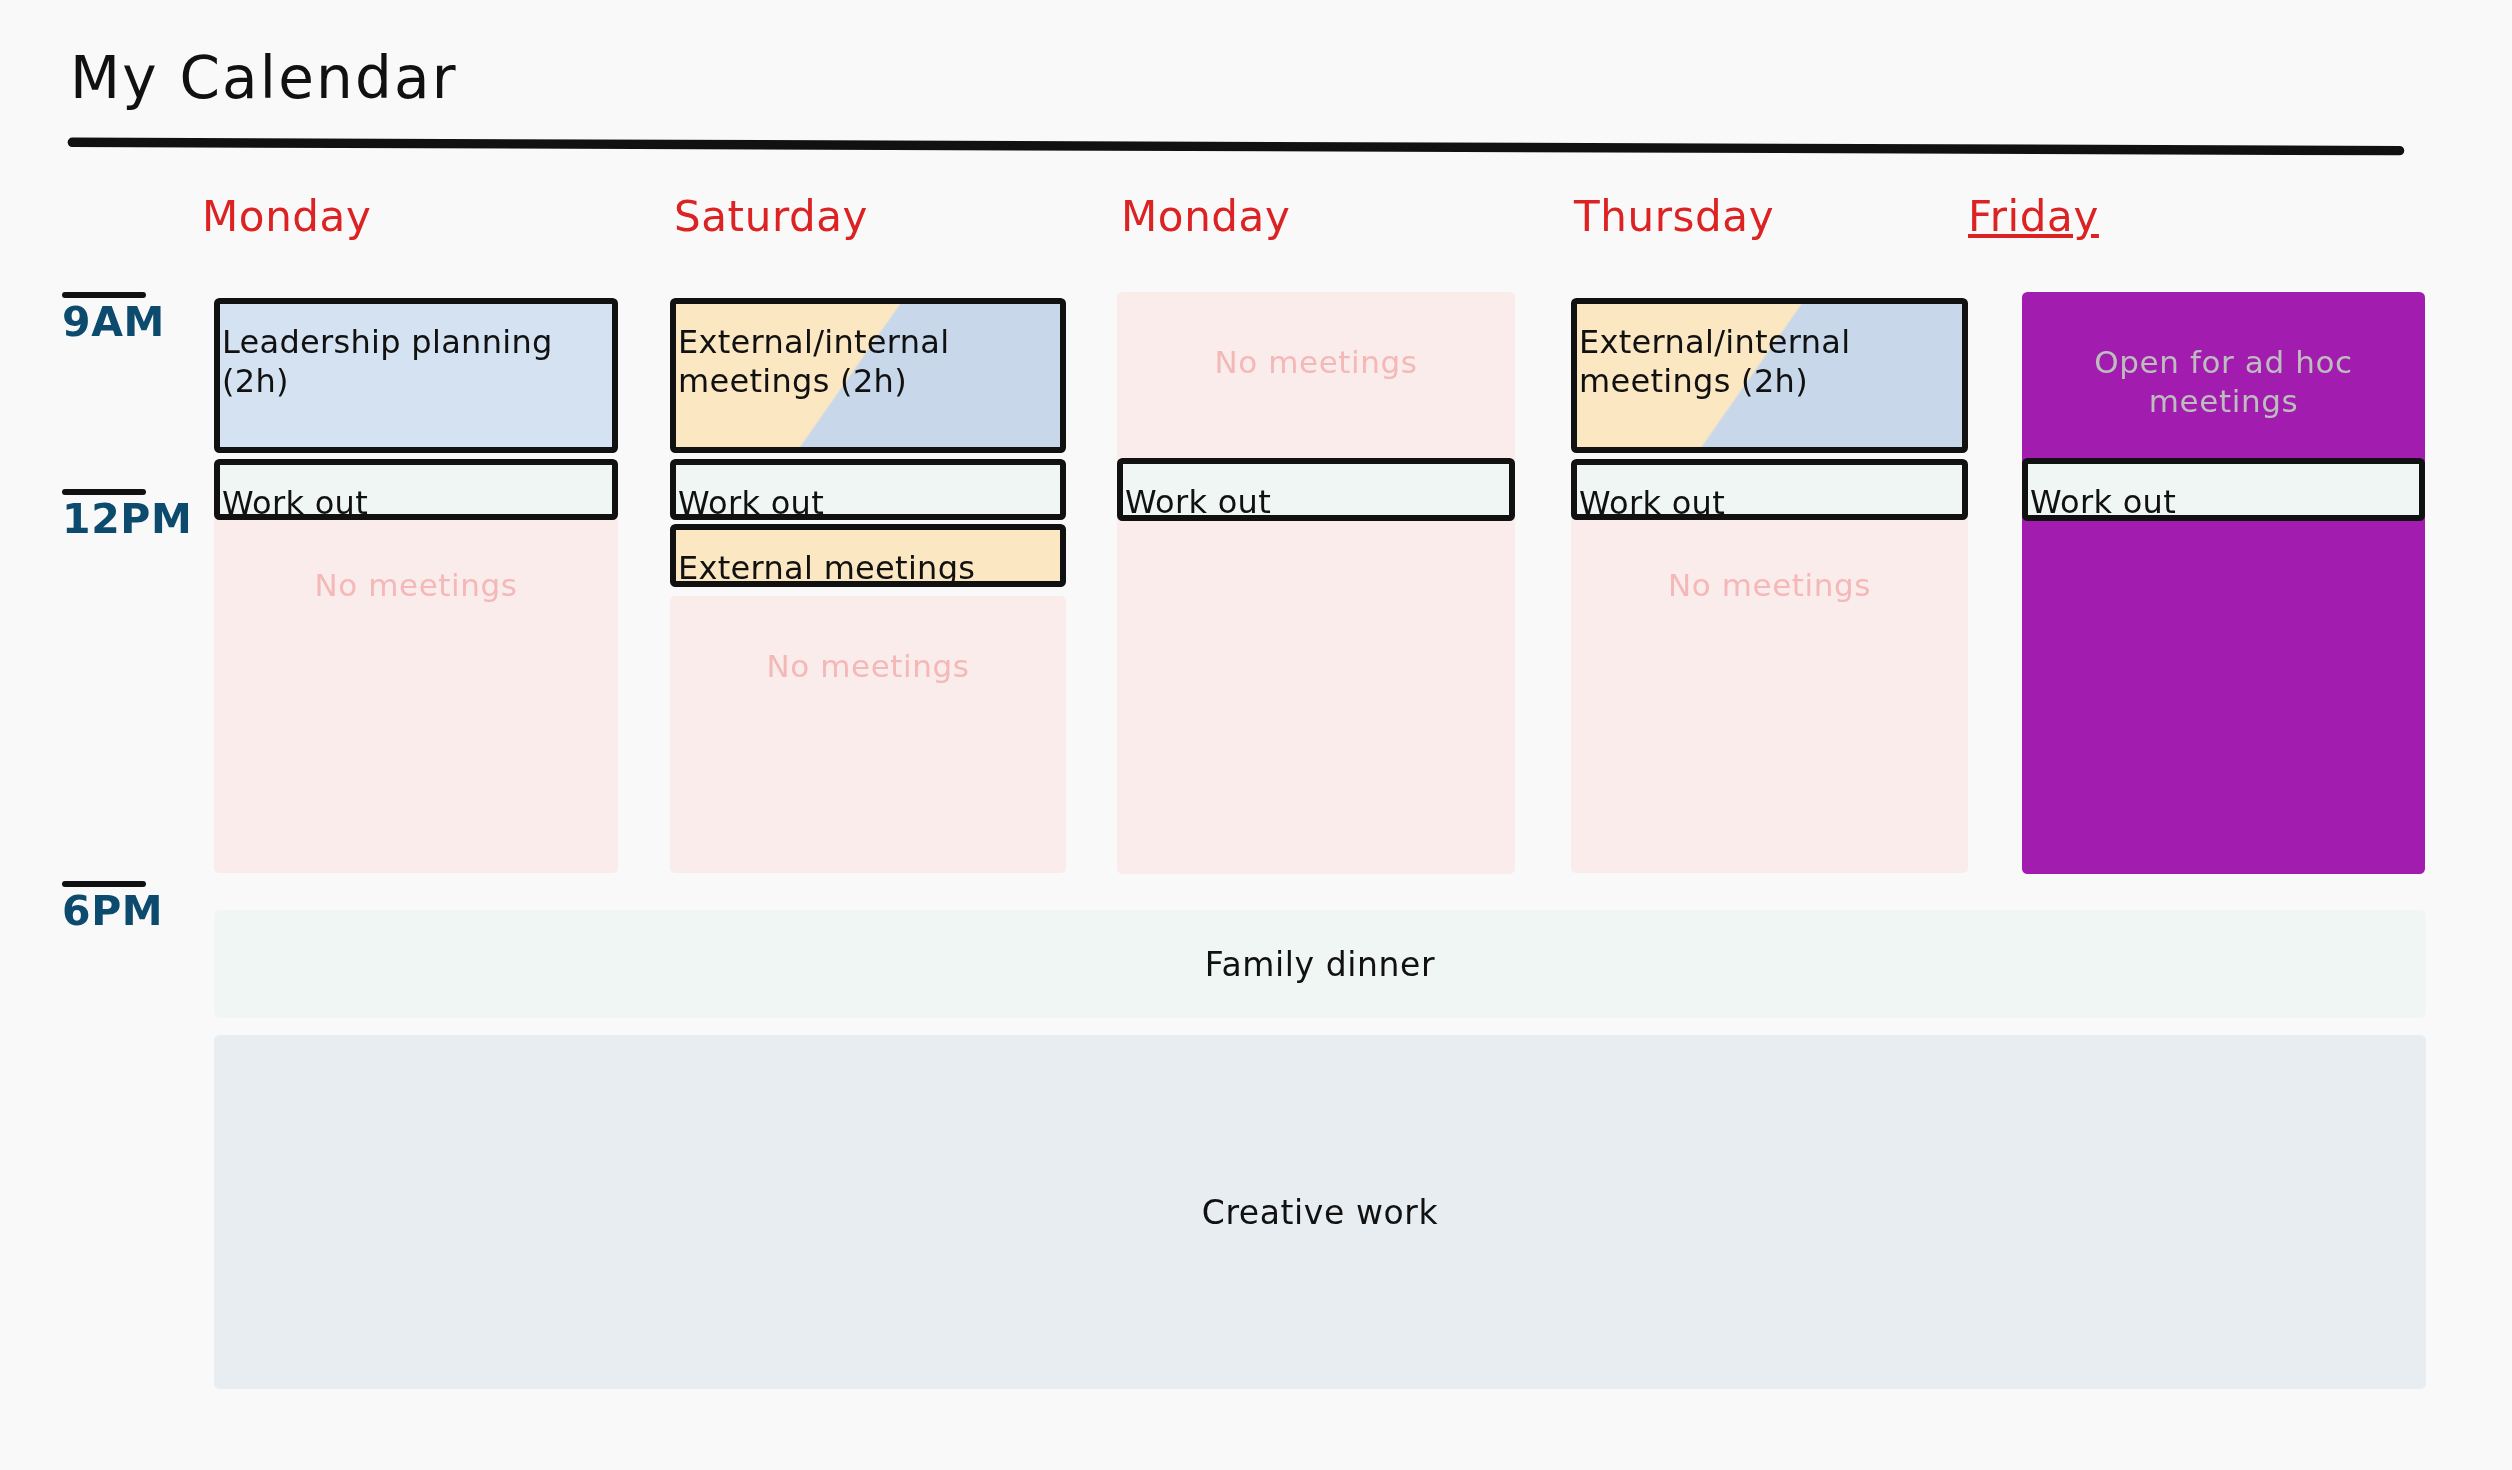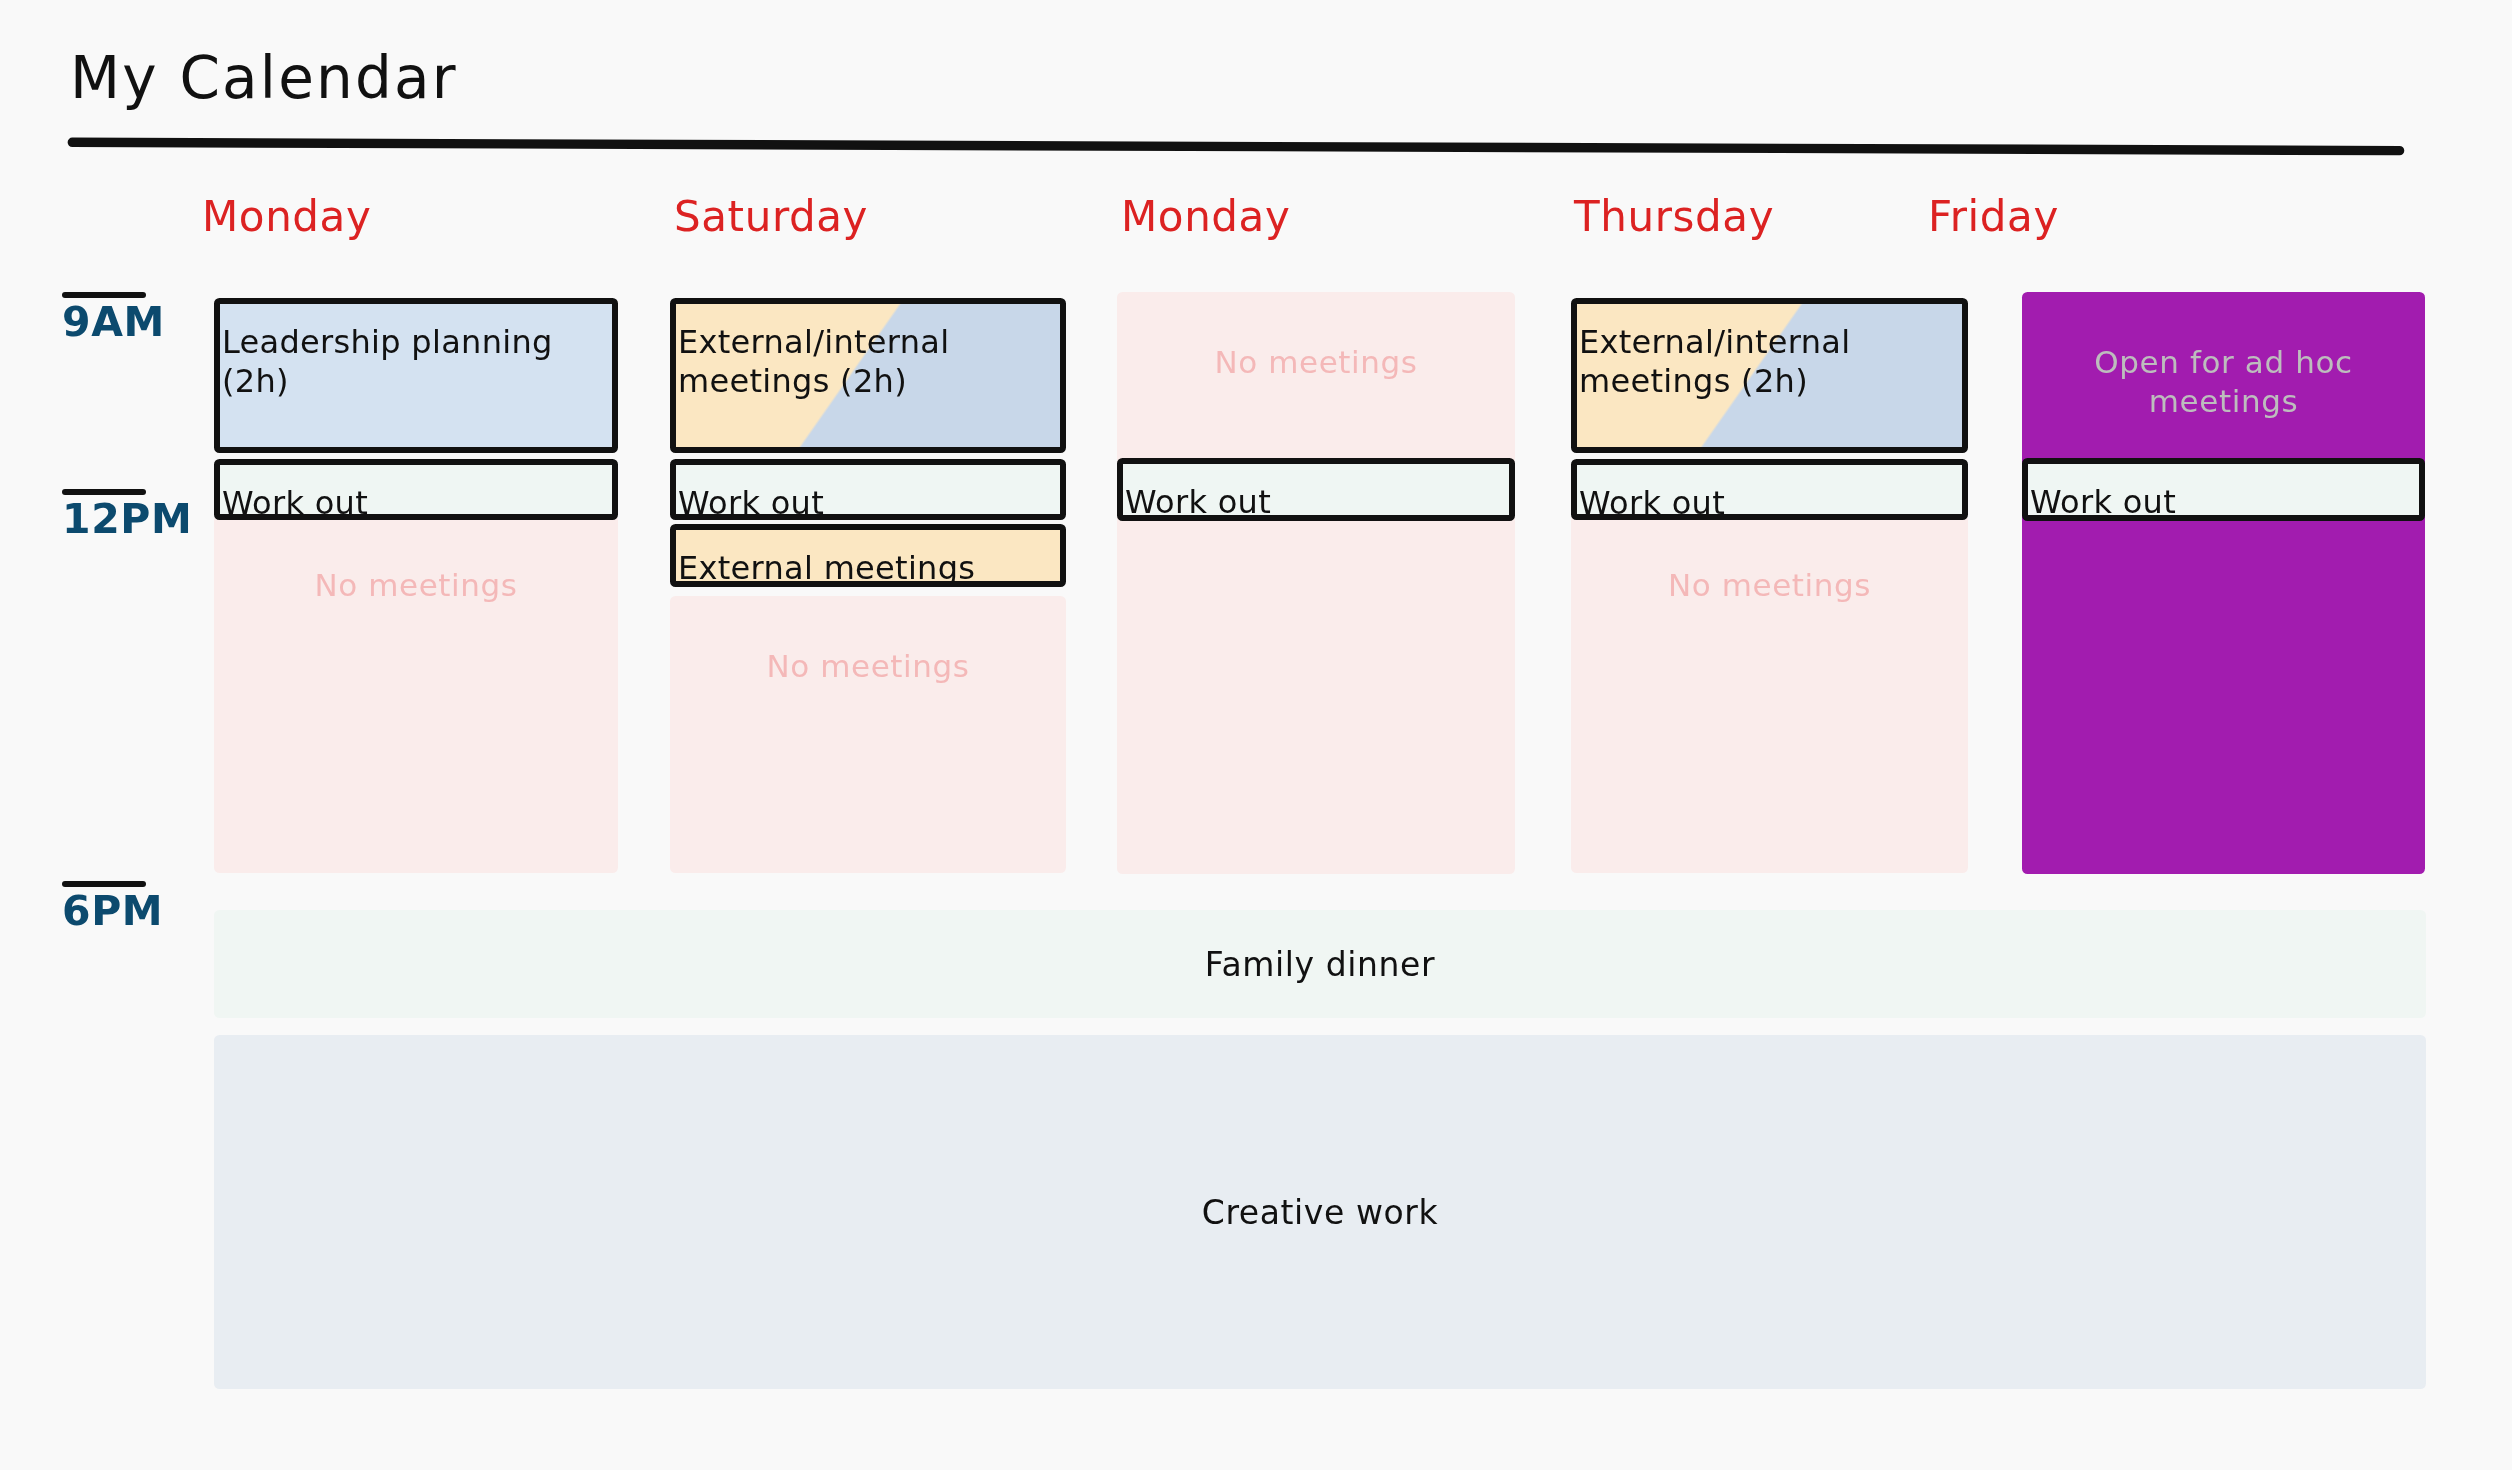--- a/index.html
+++ b/index.html
@@ -247,21 +247,21 @@
       <div class="event-box" style="top: 5.5px; height: 155px; width: 397px;">
         <div class="event-bg bg-split"></div>
         <span class="event-label">External/internal
 meetings (2h)</span>
       </div>
       <div class="event-box" style="top: 167px; height: 61px; width: 397px;">
         <div class="event-bg bg-mint"></div>
         <span class="event-label">Work out</span>
       </div>
     </div>
-    <div class="day-header" style="left: 1928px;">Friday</div>
+    <div class="day-header" style="left: 1968px; text-decoration: underline;">Friday</div>
     <div class="day-column" style="left: 2022px; width: 403px; height: 586px;">
       <div class="fill-block grey" style="top: 0px; height: 582px; width: 403px;">
         <div class="fill-label grey">Open for ad hoc
 meetings</div>
       </div>
       <div class="event-box" style="top: 166px; height: 63px; width: 403px;">
         <div class="event-bg bg-mint"></div>
         <span class="event-label">Work out</span>
       </div>
     </div>

